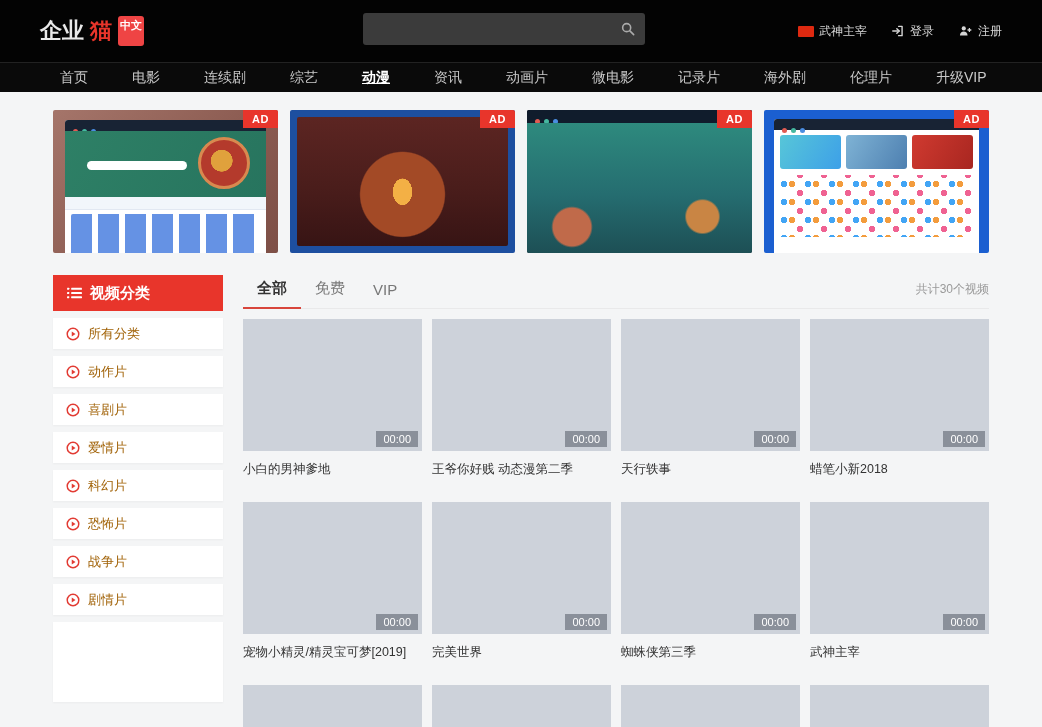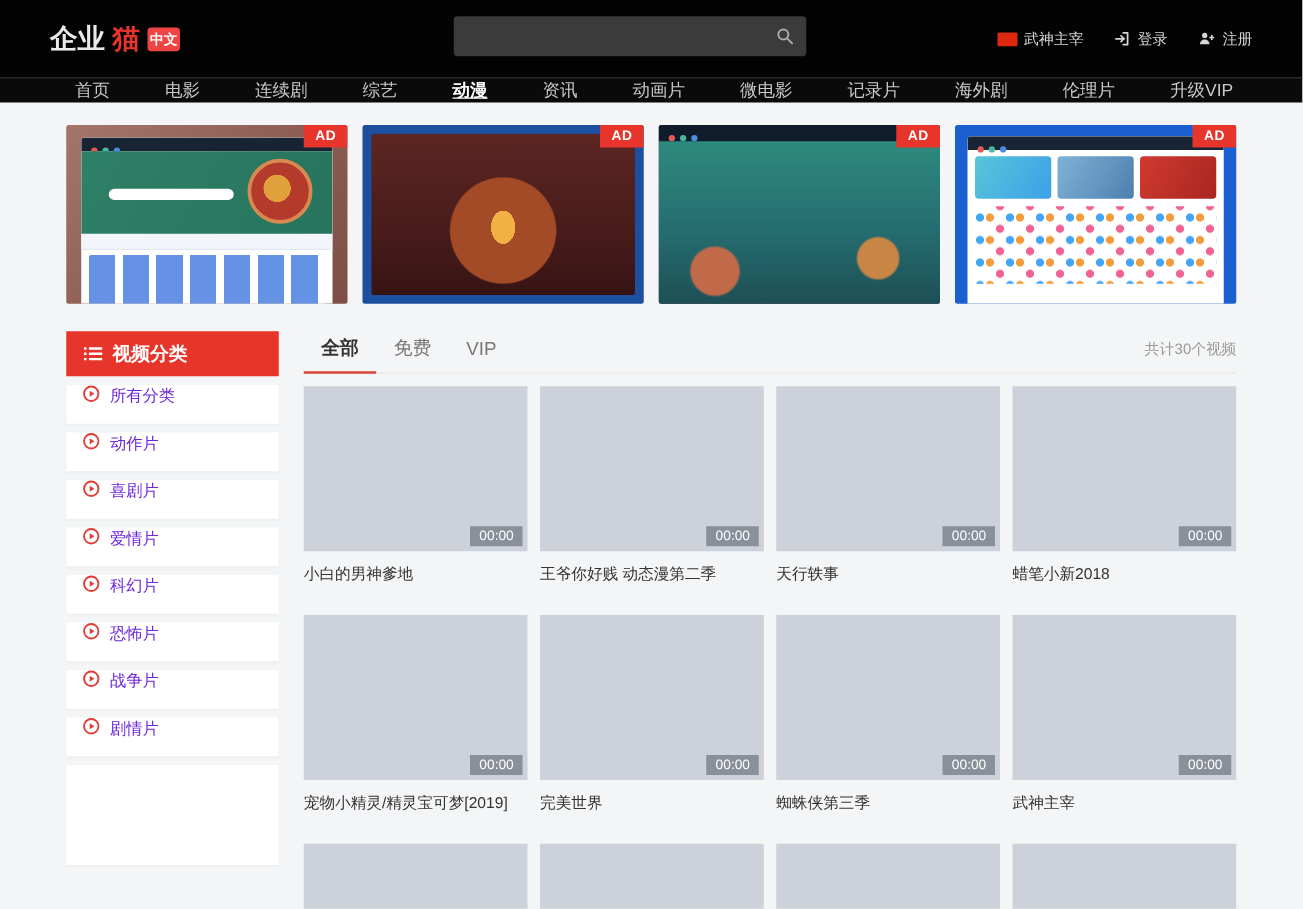--- a/index.html
+++ b/index.html
@@ -4,32 +4,32 @@
 <style>
   * { box-sizing: border-box; margin: 0; padding: 0; }
   html,body { width:1042px; height:727px; overflow:hidden; }
   body {
     background:#f4f5f6;
     font-family:"Liberation Sans","DejaVu Sans",sans-serif;
     position:relative;
   }
   
   .topbar { height:62px; background:#030303; display:flex; align-items:center; padding:0 40px; position:relative; }
-  .logo { display:flex; align-items:center; gap:6px; cursor:pointer; }
+  .logo { display:flex; gap:6px; cursor:pointer; }
   .logo .t1 { color:#e9e9e9; font-size:22px; font-weight:bold; }
   .logo .t2 { color:#e8352b; font-size:22px; font-weight:bold; }
   .logo .badge { background:#ef4444; color:#fff; font-size:11px; font-weight:bold; padding:2px 2px; border-radius:3px; }
   .searchwrap { position:absolute; left:363px; top:13px; width:282px; height:32px; background:#3b3b3b; border-radius:3px; display:flex; align-items:center; }
   .searchwrap input { flex:1; background:transparent; border:none; outline:none; color:#ddd; font-size:13px; padding:0 10px; height:100%; }
   .searchwrap .sbtn { width:34px; height:100%; border:none; background:transparent; display:flex; align-items:center; justify-content:center; cursor:pointer; }
   .top-right { margin-left:auto; display:flex; align-items:center; gap:24px; color:#d6d6d6; font-size:12px; }
   .top-right .item { display:flex; align-items:center; gap:5px; cursor:pointer; }
   .flag { width:16px; height:11px; background:#de2910; border-radius:1px; display:inline-block; }
   
-  .nav { height:20px; background:#0a0a0a; border-top:1px solid #222; display:flex; align-items:center; gap:44px; padding:0 60px; }
+  .nav { height:30px; background:#0a0a0a; border-top:1px solid #222; display:flex; align-items:center; gap:44px; padding:0 60px; }
   .nav .nitem { color:#c9c9c9; font-size:14px; cursor:pointer; white-space:nowrap; }
   .nav .nitem.active { color:#ffffff; font-weight:bold;text-decoration:underline; }
   
   .container { width:936px; margin:0 auto; }
   
   .banners { display:flex; gap:12px; margin-top:18px; }
   .banner { position:relative; width:267px; height:143px; border-radius:2px; overflow:hidden; cursor:pointer; }
   .ad { position:absolute; top:0; right:0; background:#e8352b; color:#fff; font-size:11px; font-weight:bold; padding:3px 9px; letter-spacing:.5px; }
   .bwin { position:absolute; left:12px; right:12px; top:10px; bottom:0; background:#fff; border-radius:3px 3px 0 0; overflow:hidden; }
   .bbar { height:11px; background:#182334; }
@@ -67,21 +67,21 @@
       background-image:
         radial-gradient(circle,#f39c3d 3px,rgba(0,0,0,0) 3.5px),
         radial-gradient(circle,#ef6292 3px,rgba(0,0,0,0) 3.5px),
         radial-gradient(circle,#42a5f5 3px,rgba(0,0,0,0) 3.5px);
       background-size:24px 18px,24px 18px,24px 18px;
       background-position:0 0,8px 9px,16px 0; }
   
   .main { display:flex; gap:20px; margin-top:22px; align-items:flex-start; }
   .sidebar { width:170px; flex:none; }
   .side-head { height:36px; background:#e8352b; color:#fff; font-size:15px; font-weight:bold; display:flex; align-items:center; gap:8px; padding-left:14px; }
-  .side-item { height:31px; margin-top:7px; background:#fff; display:flex; align-items:flex-start; gap:8px; padding-left:13px; font-size:13px; color:#6d28d9; cursor:pointer; box-shadow:0 1px 2px rgba(0,0,0,0.04); }
+  .side-item { height:31px; margin-top:7px; background:#fff; display:flex; align-items:center; gap:8px; padding-left:13px; font-size:13px; color:#a16207; cursor:pointer; box-shadow:0 1px 2px rgba(0,0,0,0.04); }
   .side-filler { height:80px; margin-top:7px; background:#fff; box-shadow:0 1px 2px rgba(0,0,0,0.04); }
   
   .content { flex:1; min-width:0; }
   .tabsrow { display:flex; align-items:flex-end; border-bottom:1px solid #e9e9ea; }
   .tab { padding:4px 14px 9px 14px; font-size:15px; color:#777; cursor:pointer; border-bottom:2px solid transparent; margin-bottom:-1px; }
   .tab.active { color:#333; font-weight:bold; border-bottom-color:#d8453c; }
   .total { margin-left:auto; font-size:12px; color:#999; padding-bottom:10px; }
   .grid { margin-top:10px; display:grid; grid-template-columns:repeat(4,1fr); column-gap:10px; row-gap:24px; }
   .card { cursor:pointer; }
   .thumb { position:relative; height:132px; background:#cdd2da; }

